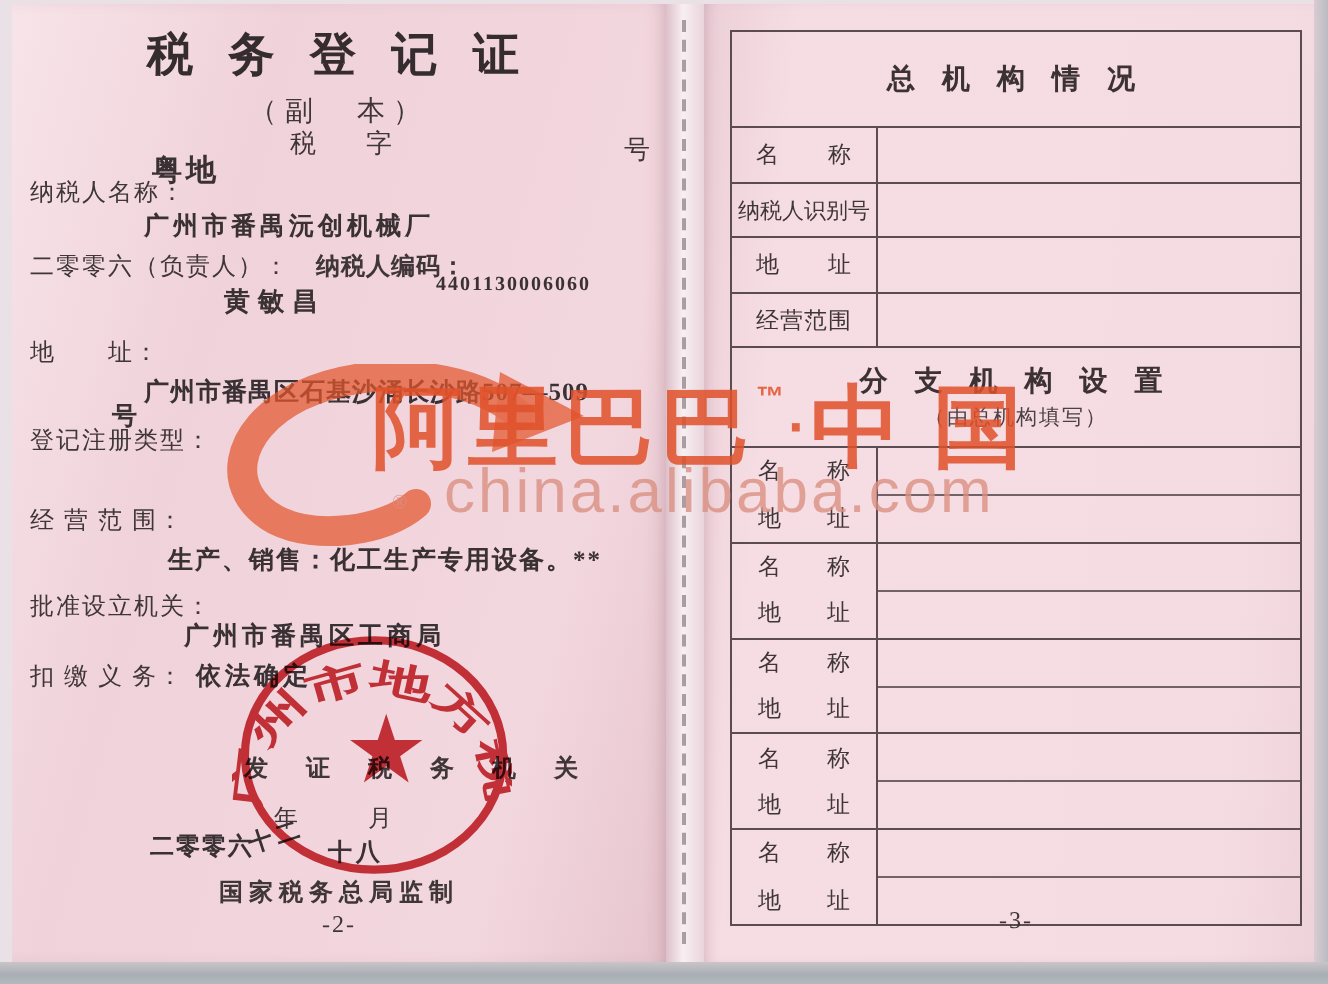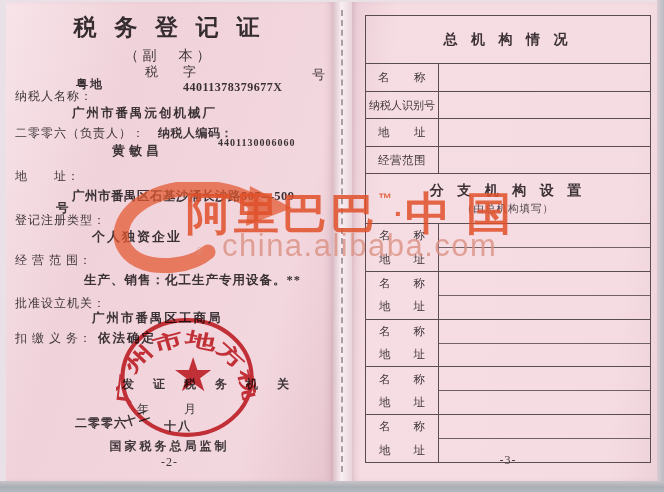--- a/index.html
+++ b/index.html
@@ -72,40 +72,38 @@
 </style>
 </head>
 <body>
 
 <div class="scene">
 
   <div class="page page-left">
     <div class="abs title" style="top:10px;">税 务 登 记 证</div>
     <div class="abs subtitle" style="top:45px;">（副　本）</div>
 
-    <div class="abs val" style="left:70px;top:74px;font-size:12px;">粤地</div>
+    <div class="abs val" style="left:70px;top:74px;font-size:15px;">粤地</div>
     <div class="abs lab" style="left:139px;top:61px;font-size:13px;">税</div>
     <div class="abs lab" style="left:177px;top:61px;font-size:13px;">字</div>
-    <div class="abs val num" style="left:177px;top:78px;font-size:12px;letter-spacing:.5px;">44011378379677X</div>
     <div class="abs lab" style="left:306px;top:64px;font-size:13px;">号</div>
 
     <div class="abs lab" style="left:9px;top:86px;">纳税人名称：</div>
     <div class="abs val" style="left:66px;top:103px;">广州市番禺沅创机械厂</div>
 
     <div class="abs lab" style="left:9px;top:123px;">二零零六（负责人）：</div>
     <div class="abs lab" style="left:152px;top:123px;font-weight:bold;letter-spacing:.5px;">纳税人编码：</div>
     <div class="abs val num" style="left:212px;top:123px;letter-spacing:1px;font-size:10px;margin-top:12px;">4401130006060</div>
     <div class="abs val" style="left:106px;top:140px;letter-spacing:4px;font-size:13px;">黄敏昌</div>
 
     <div class="abs lab" style="left:9px;top:166px;">地　　址：</div>
     <div class="abs val" style="left:66px;top:186px;letter-spacing:.5px;">广州市番禺区石基沙涌长沙路507—509</div>
     <div class="abs val" style="left:50px;top:198px;">号</div>
 
     <div class="abs lab" style="left:9px;top:210px;">登记注册类型：</div>
-    <div class="abs val" style="left:86px;top:226px;font-size:13px;">个人独资企业</div>
 
     <div class="abs lab" style="left:9px;top:250px;">经 营 范 围：</div>
     <div class="abs val" style="left:78px;top:270px;letter-spacing:1px;">生产、销售：化工生产专用设备。**</div>
 
     <div class="abs lab" style="left:9px;top:293px;">批准设立机关：</div>
     <div class="abs val" style="left:86px;top:308px;">广州市番禺区工商局</div>
 
     <div class="abs lab" style="left:9px;top:328px;">扣 缴 义 务：</div>
     <div class="abs val" style="left:92px;top:328px;">依法确定</div>
 

